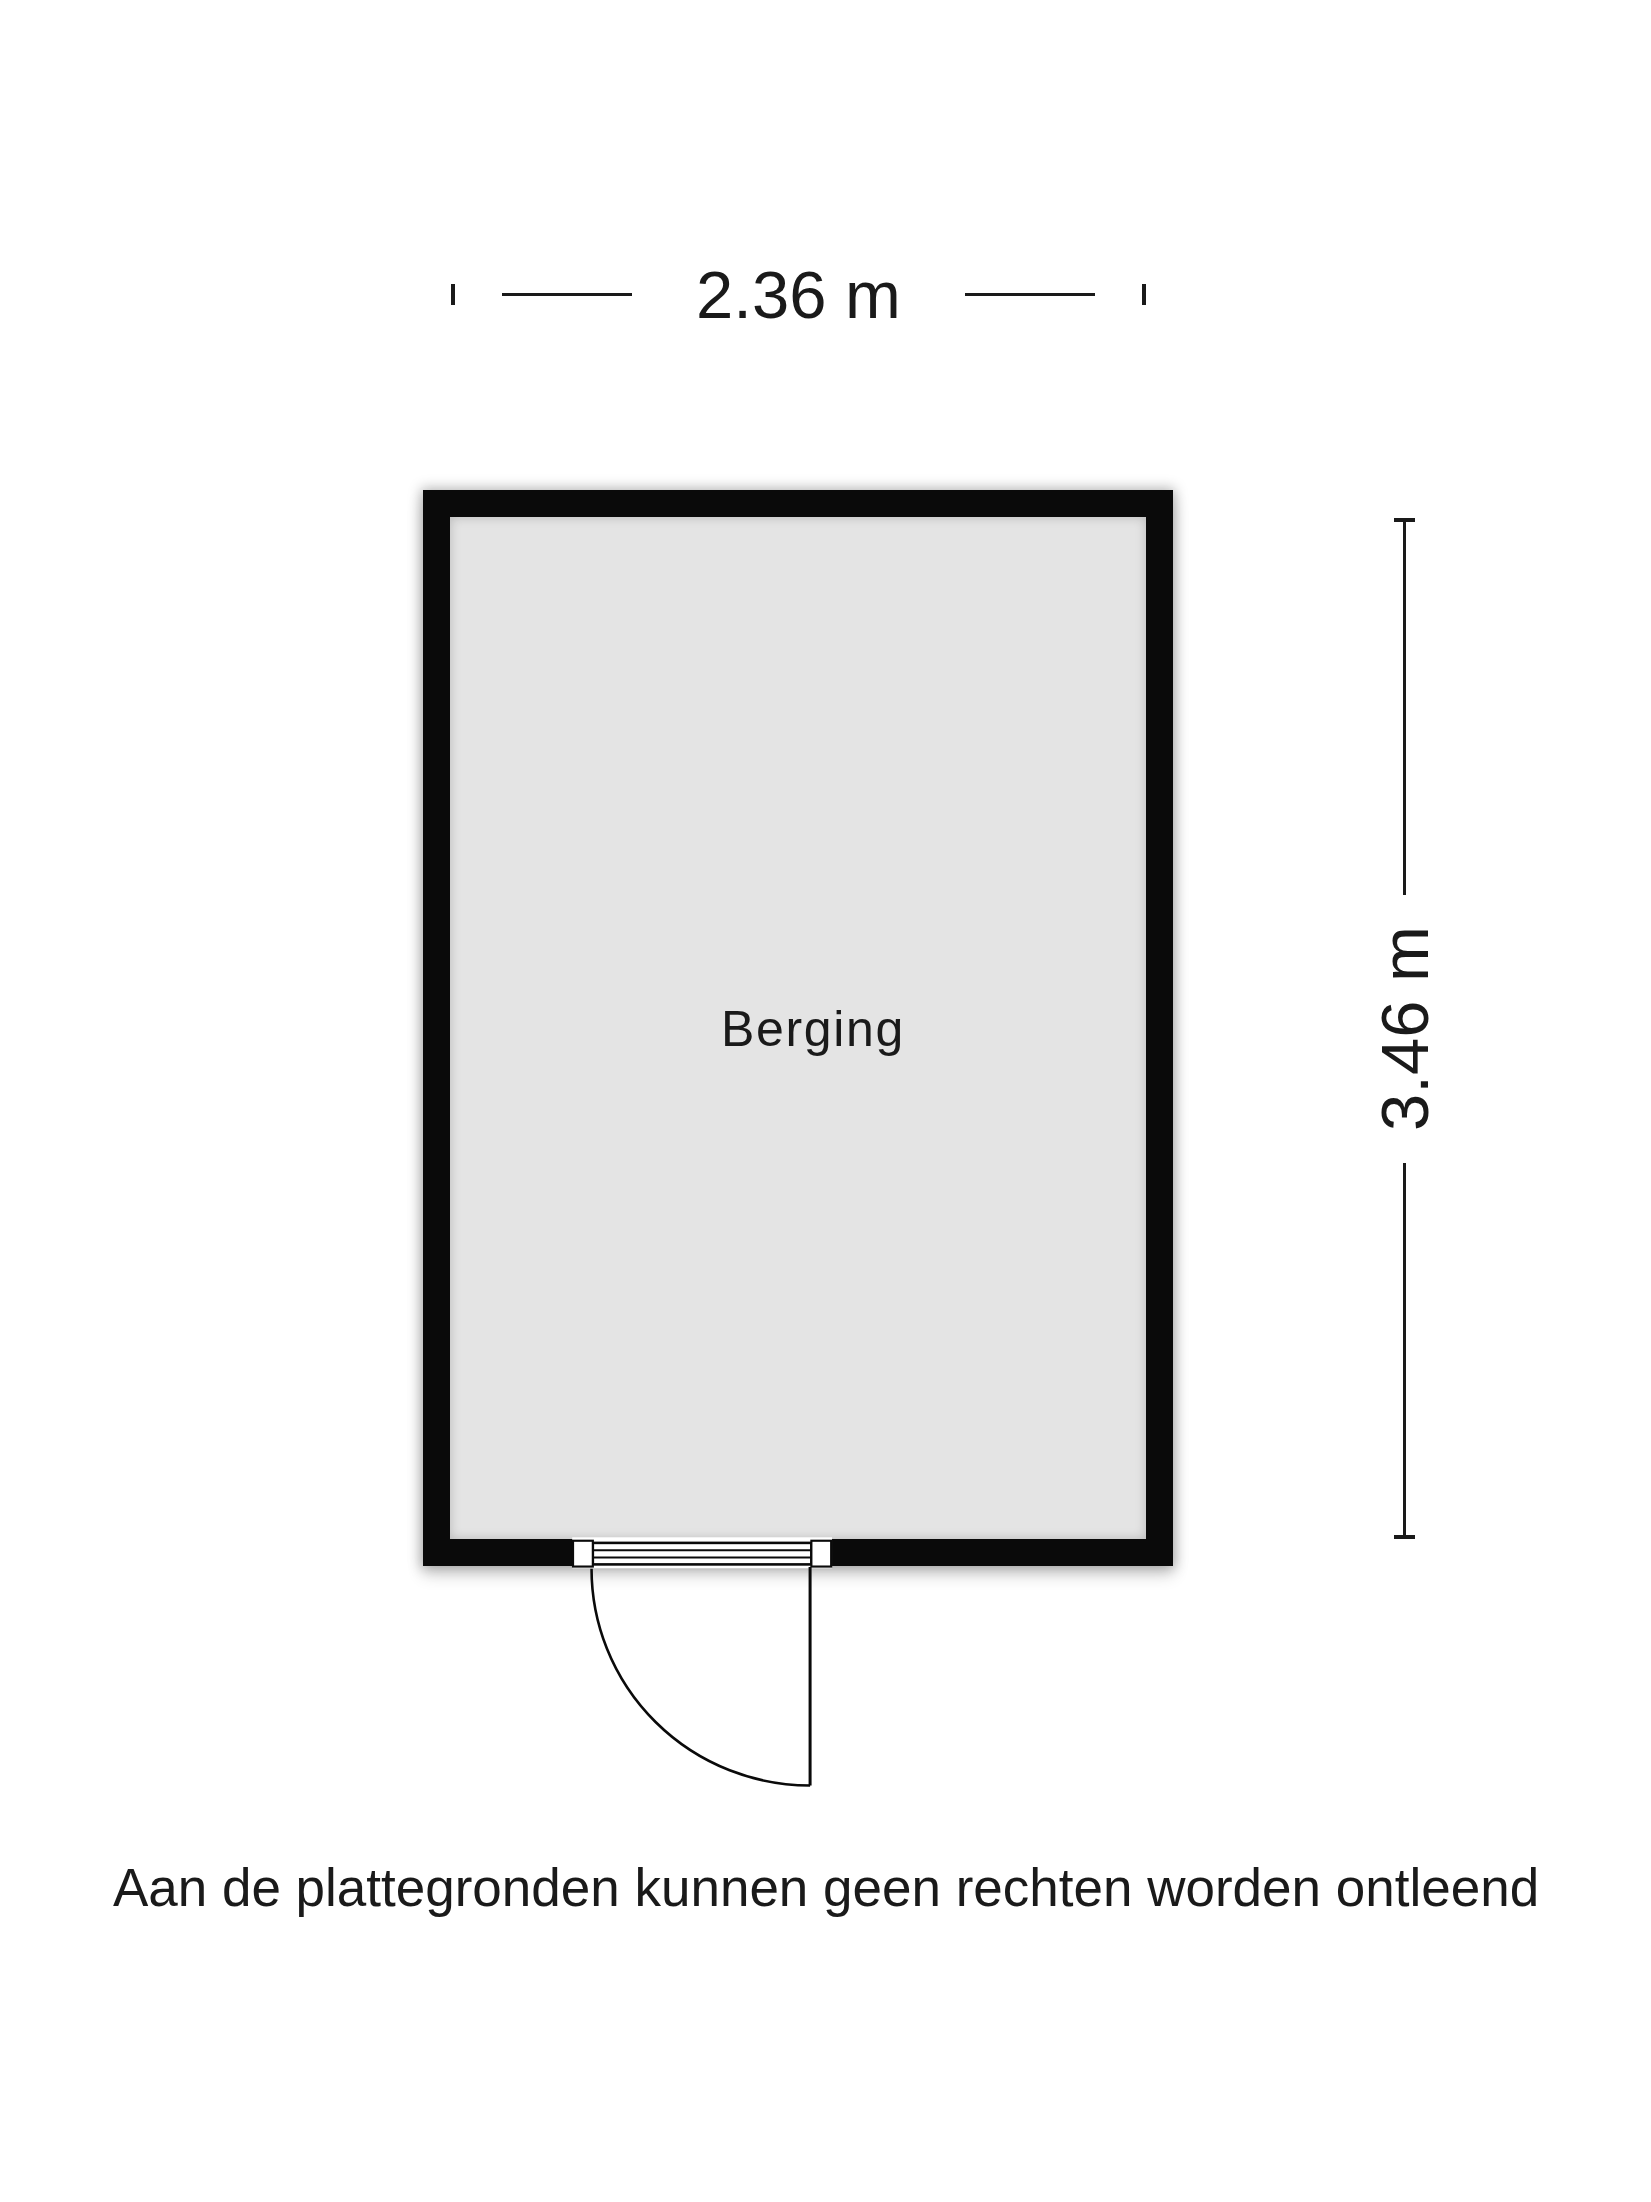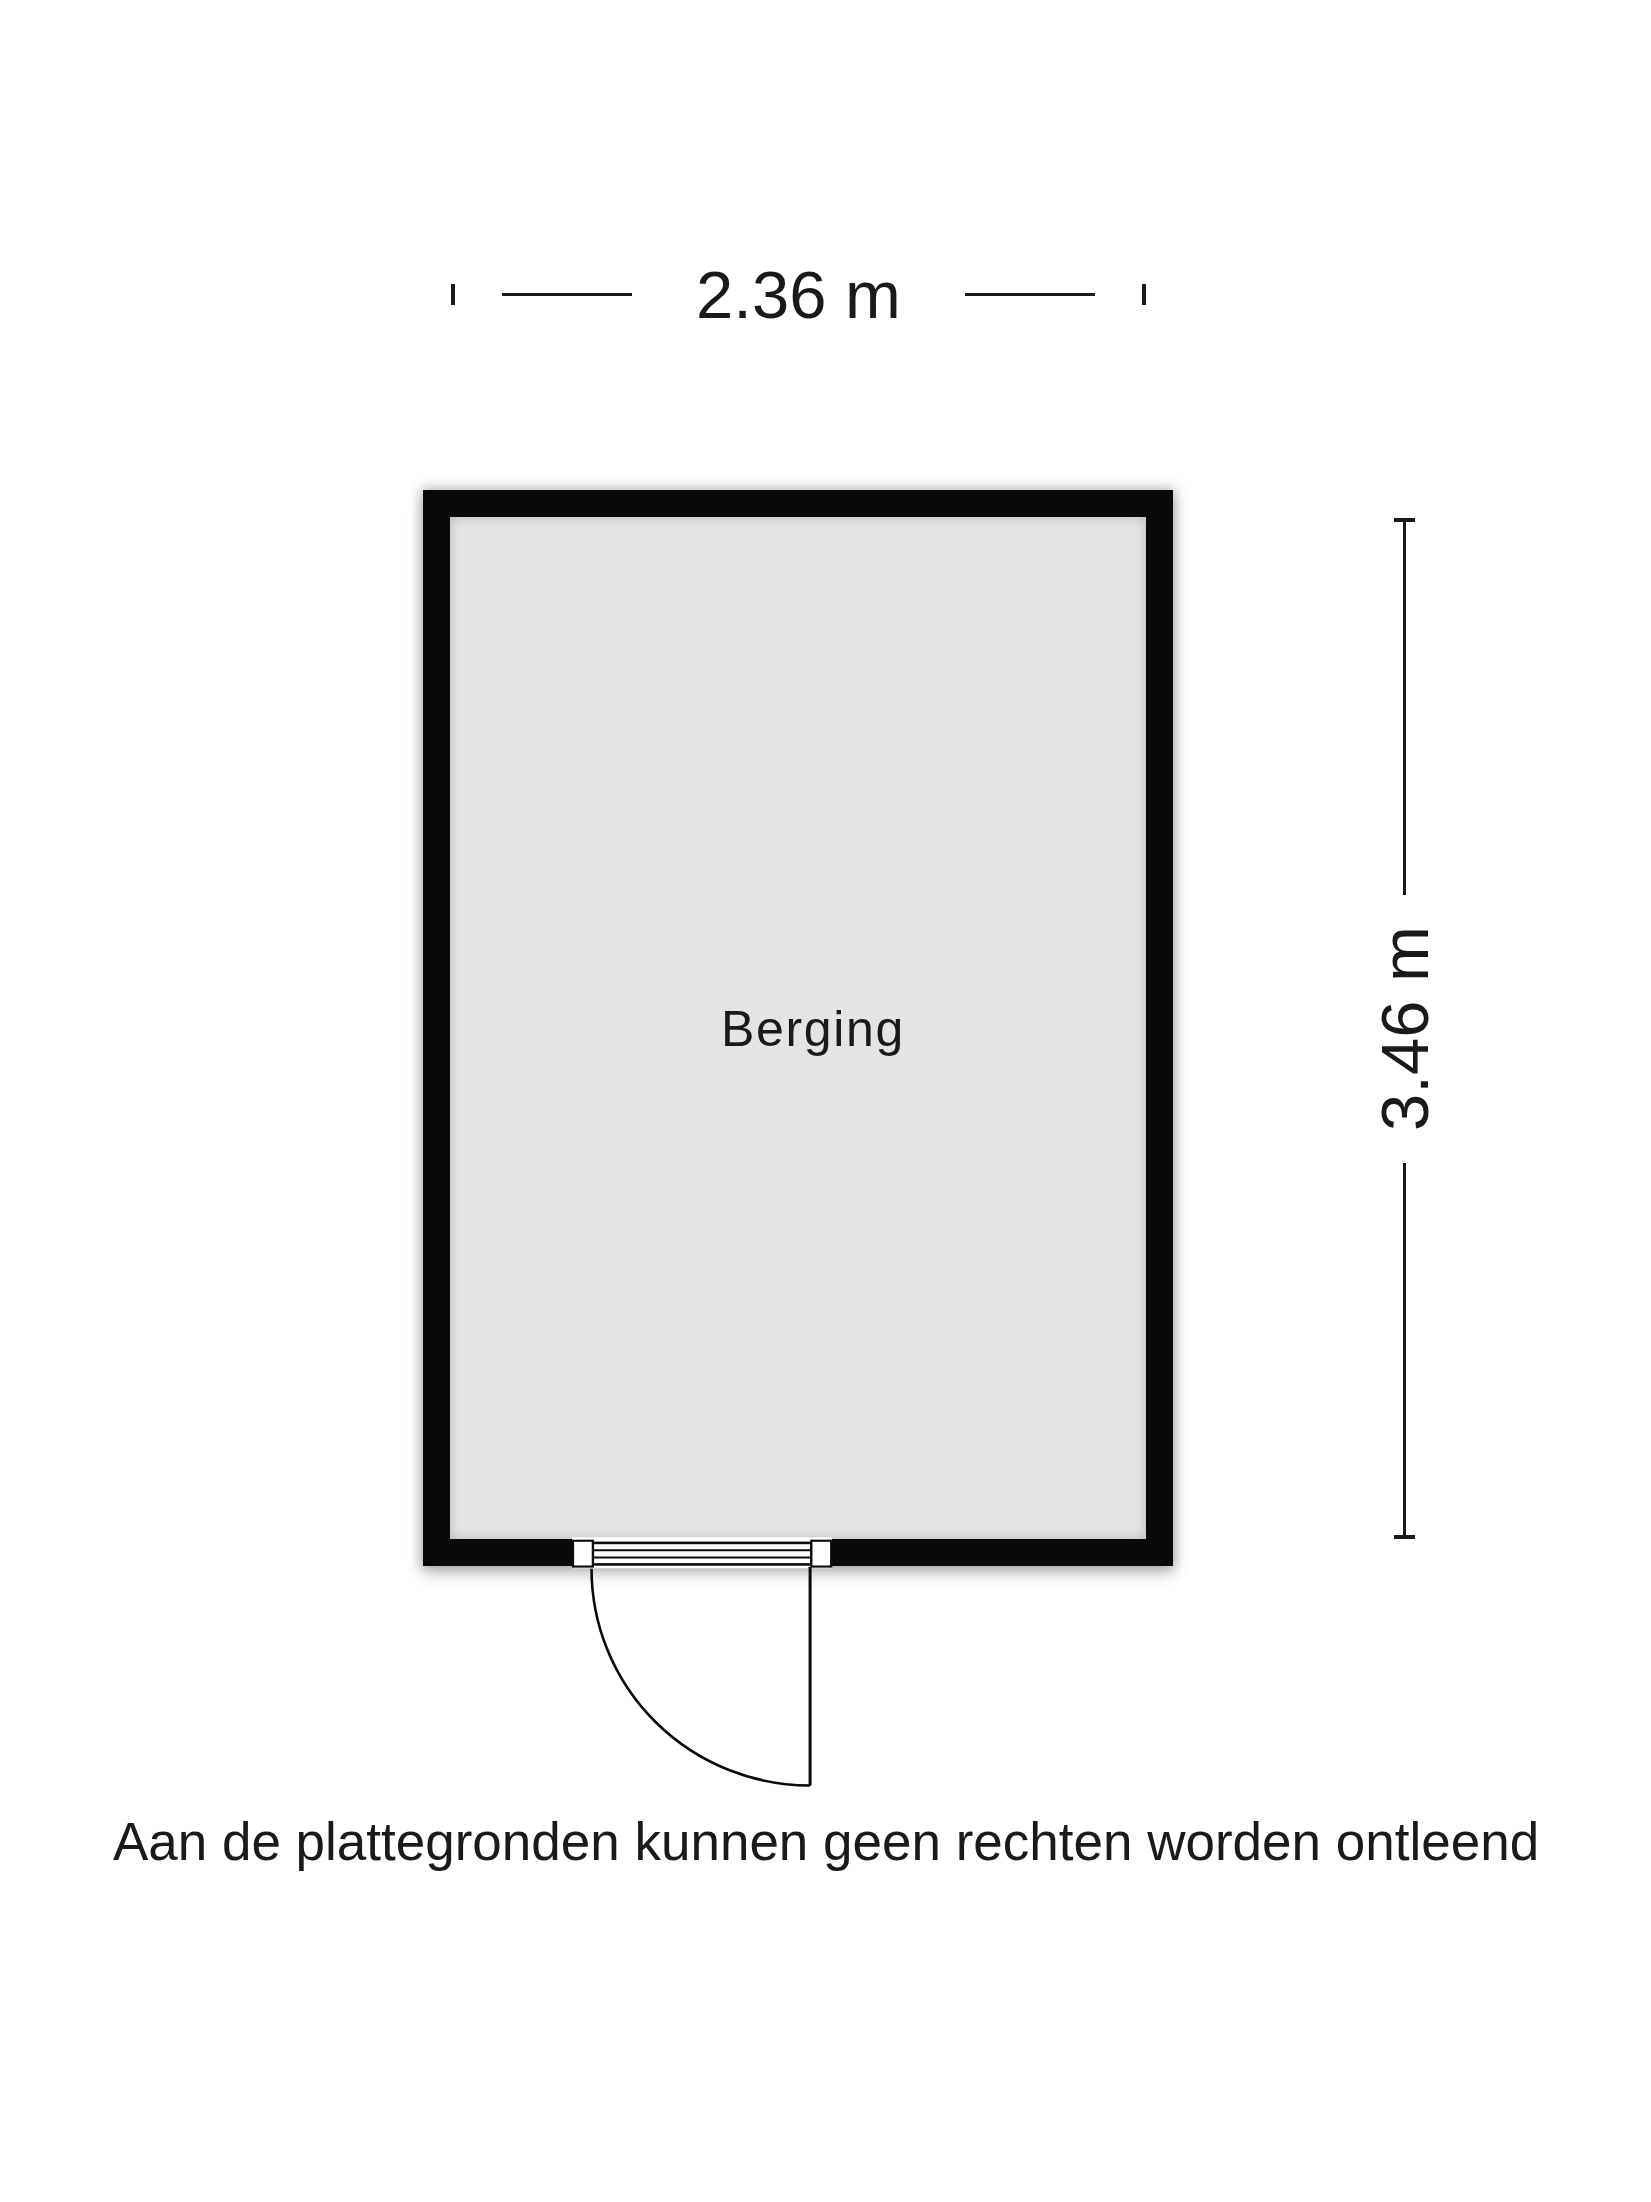--- a/index.html
+++ b/index.html
@@ -60,21 +60,21 @@
   .dim-label-v-box{
     height:268px;width:103px;flex:none;
     display:flex;align-items:center;justify-content:center;
   }
   .dim-label-v-box .dim-label{
     transform:rotate(-90deg);padding:0;
   }
 
   
   .footer{
-    position:absolute;left:0;top:1802px;width:1652px;
+    position:absolute;left:0;top:1848px;width:1652px;
     text-align:center;font-size:53px;line-height:79px;
     color:var(--text-color);
   }
   .footer div{white-space:nowrap;}
 </style>
 </head>
 <body>
 
 <div class="canvas">
 

